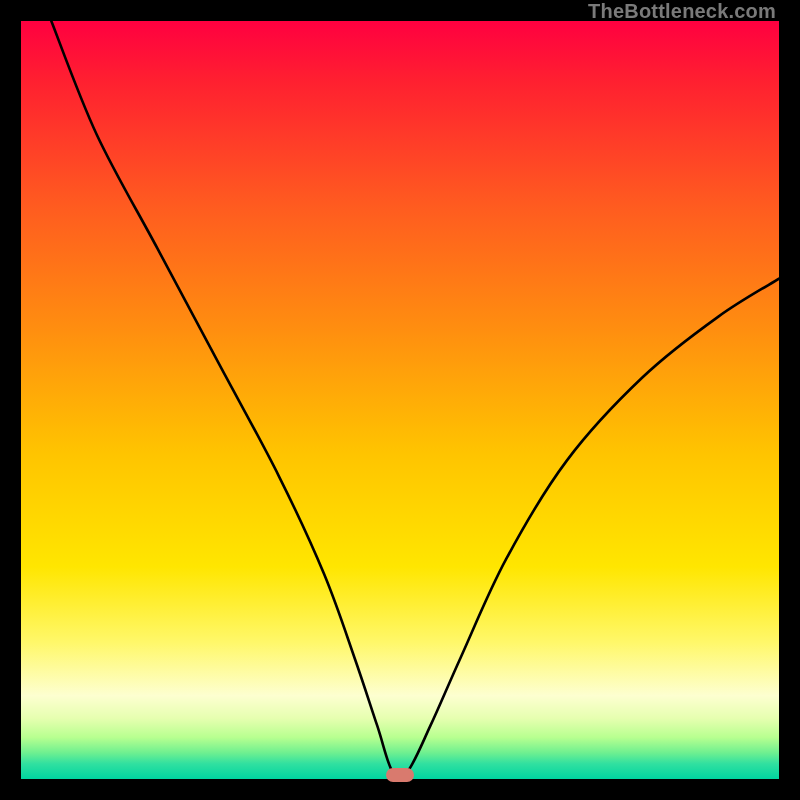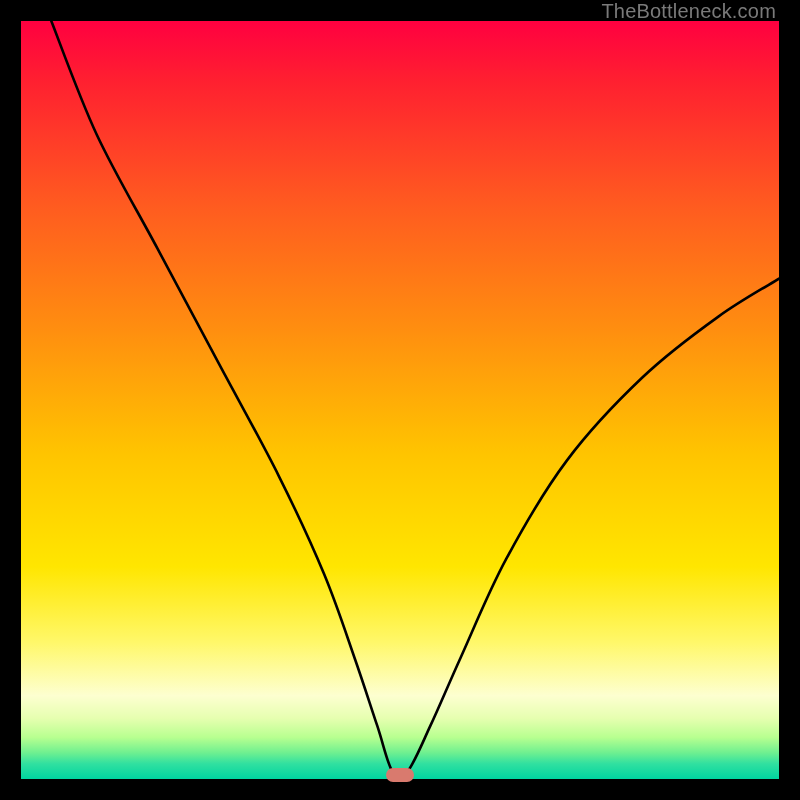--- a/index.html
+++ b/index.html
@@ -40,21 +40,21 @@
       #30e0a0 98%,
       #00d4a0 100%
     );
   }
   .watermark {
     position: absolute;
     top: 0px;
     right: 24px;
     font-family: Arial, Helvetica, sans-serif;
     font-size: 20px;
-    font-weight: normal;
+    font-weight: bold;
     color: #7a7a7a;
     letter-spacing: 0.2px;
     user-select: none;
   }
   .marker {
     position: absolute;
     width: 28px;
     height: 14px;
     border-radius: 7px;
     background: #d97a6e;

